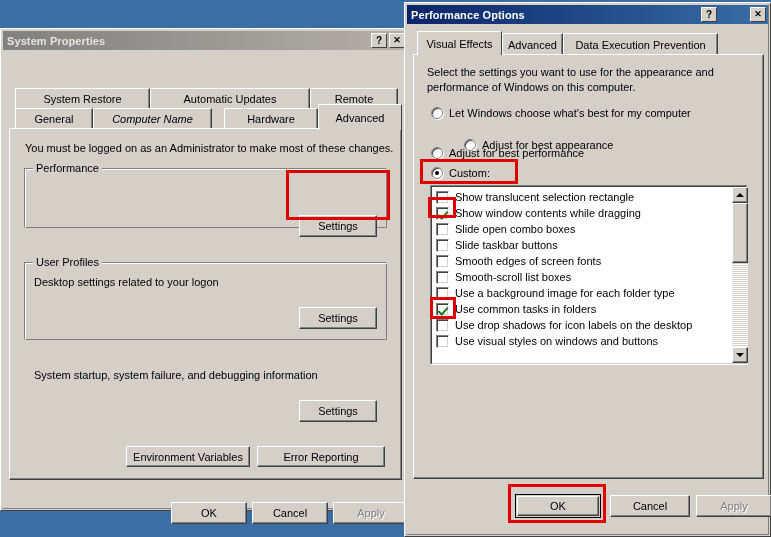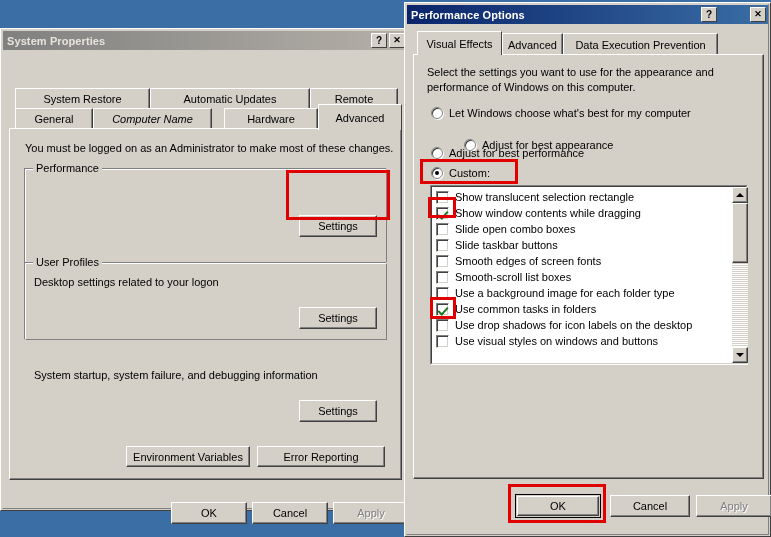--- a/index.html
+++ b/index.html
@@ -296,21 +296,21 @@
       <span>Hardware</span>
     </div>
     <div class="tab" style="left:317px; top:75px; width:84px; height:26px; z-index:5; box-shadow:none; border-right:1px solid #404040;">
       <span>Advanced</span>
     </div>
 
     <div class="tabpage" style="left:8px; top:99px; width:393px; height:352px;"></div>
 
     <div class="txt" style="left:24px; top:113px;">You must be logged on as an Administrator to make most of these changes.</div>
 
-    <div class="group" style="left:23px; top:139px; width:363px; height:95px;padding-left:38px;">
+    <div class="group" style="left:23px; top:139px; width:363px; height:60px;padding-left:38px;">
       <div class="group-in"></div>
       <div class="group-title">Performance</div>
     </div>
     <div class="btn" style="left:298px; top:186px; width:78px; height:22px;">
       <span>Settings</span>
     </div>
 
     <div class="group" style="left:23px; top:233px; width:363px; height:78px;">
       <div class="group-in"></div>
       <div class="group-title">User Profiles</div>

